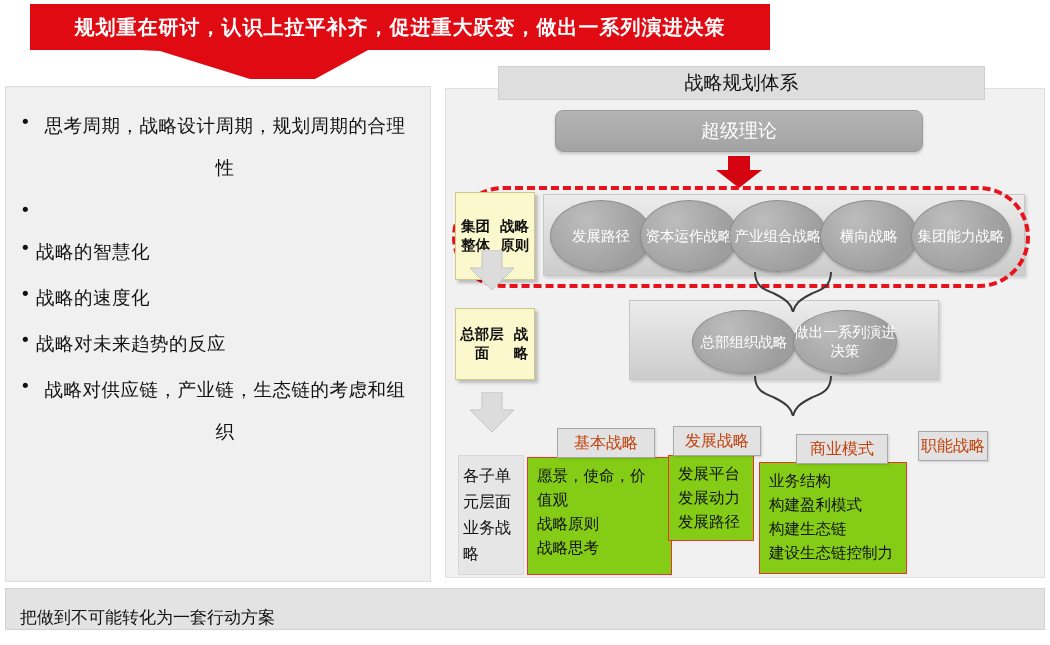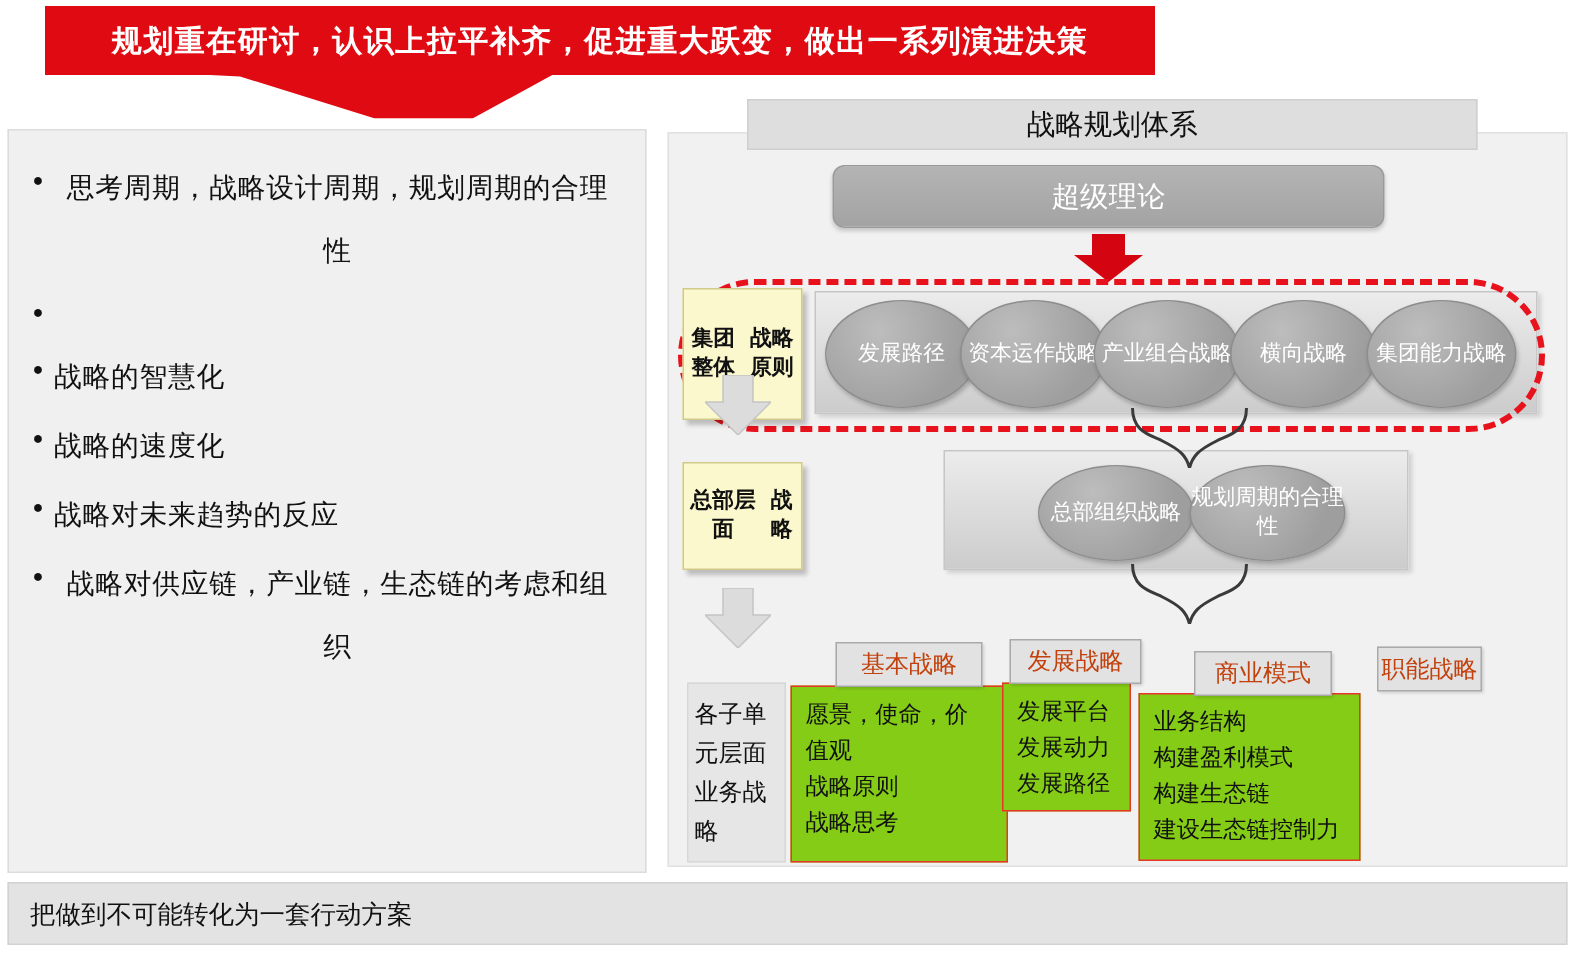--- a/index.html
+++ b/index.html
@@ -39,21 +39,21 @@
   .bullet-text{
     color:#111;font-size:18.5px;line-height:42px;letter-spacing:0.5px;
     max-width:378px;
     text-align:center;
   }
 
   
   #bottom-strip{
     position:absolute;left:5px;top:588px;width:1040px;height:42px;
     background:#e3e3e3;border:1px solid #d2d2d2;box-sizing:border-box;
-    display:flex;align-items:center;padding-left:14px;
+    display:flex;align-items:flex-end;padding-left:14px;
   }
   #bottom-strip-text{font-size:17px;color:#111;}
 
   
   #right-panel{
     position:absolute;left:445px;top:88px;width:600px;height:490px;
     background:#f1f1f1;border:1px solid #e0e0e0;box-sizing:border-box;
   }
   #diagram-title{
     position:absolute;left:498px;top:66px;width:487px;height:34px;
@@ -237,21 +237,21 @@
   <div class="sticky" id="sticky-hq">
     <span>总部层面</span>
     <span>战略</span>
   </div>
   <svg class="grey-arrow" id="grey-arrow-2" viewBox="0 0 44 40">
     <polygon points="12,0 32,0 32,18 44,18 22,40 0,18 12,18" fill="#dcdcdc" stroke="#c4c4c4" stroke-width="1"></polygon>
   </svg>
 
   <div id="hq-band"></div>
   <div class="ellipse-hq" id="ellipse-hq-0">总部组织战略</div>
-  <div class="ellipse-hq" id="ellipse-hq-1">规划周期的合理性</div>
+  <div class="ellipse-hq" id="ellipse-hq-1">做出一系列演进决策</div>
 
   <svg class="brace" id="brace-1" viewBox="0 0 110 40">
     <path d="M10 0 C10 16, 22 18, 30 22 C42 28, 46 32, 48 40 C50 32, 54 28, 66 22 C74 18, 86 16, 86 0" fill="none" stroke="#3a3a3a" stroke-width="2"></path>
   </svg>
   <svg class="brace" id="brace-2" viewBox="0 0 110 40">
     <path d="M10 0 C10 16, 22 18, 30 22 C42 28, 46 32, 48 40 C50 32, 54 28, 66 22 C74 18, 86 16, 86 0" fill="none" stroke="#3a3a3a" stroke-width="2"></path>
   </svg>
 
   <div id="unit-label">各子单元层面业务战略</div>
 

